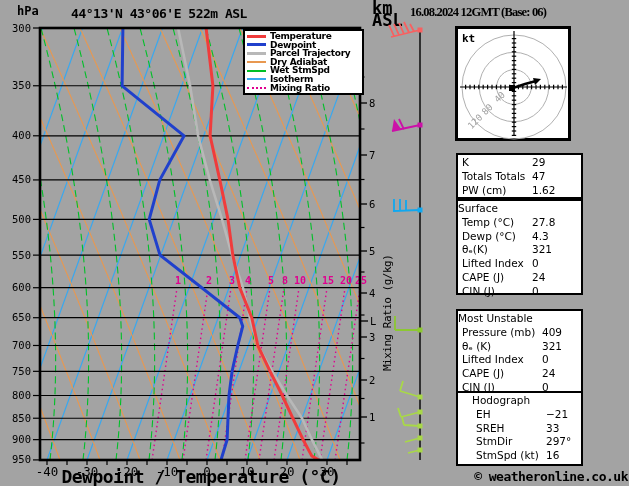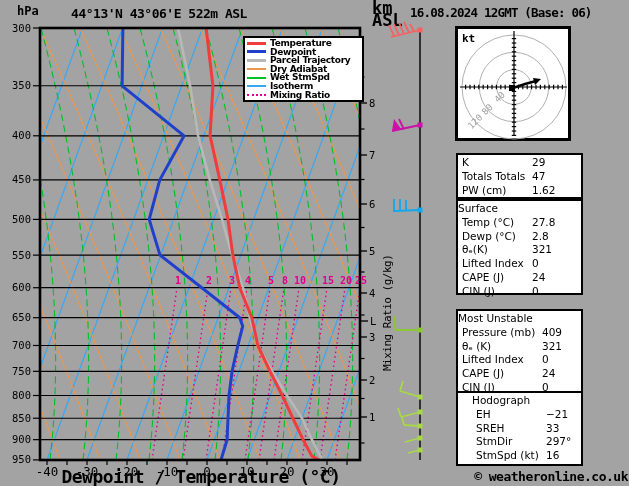--- a/index.html
+++ b/index.html
@@ -2,29 +2,29 @@
 <html><head>
 <meta charset="utf-8">
 <style>
   html,body{margin:0;padding:0;background:#fff;}
   .canvas{position:relative;width:629px;height:486px;background:#a3a3a3;overflow:hidden;
           font-family:"DejaVu Sans Mono",monospace;color:#000;}
   .t{position:absolute;white-space:nowrap;}
   .hpa{left:17px;top:4px;font-size:12px;font-weight:bold;}
   .title{left:54px;top:6px;width:210px;text-align:center;font-size:13px;font-weight:bold;letter-spacing:-0.5px;}
   .kmasl{left:372px;top:2px;font-size:17px;font-weight:bold;line-height:12px;}
-  .date{left:410px;top:5px;font-size:12.5px;font-weight:bold;letter-spacing:-0.8px;}
+  .date{left:410px;top:5px;font-size:12.5px;font-weight:bold;letter-spacing:-0.8px;font-family:Liberation Serif, serif;}
   .xaxis-title{left:40px;top:466px;width:322px;text-align:center;font-size:18px;font-weight:bold;letter-spacing:-0.5px;}
   .mixlabel{left:381px;top:231px;height:140px;font-size:11px;writing-mode:vertical-rl;transform:rotate(180deg);letter-spacing:-0.5px;}
   .footer{right:1px;top:469px;font-size:13px;font-weight:bold;letter-spacing:-0.5px;}
   svg{position:absolute;left:0;top:0;}
   #plot{left:0;top:0;}
   #hodo{left:455px;top:26px;}
   .legend{position:absolute;left:243px;top:29px;width:115px;background:#fff;
-          border:2px solid #000;padding:1px 0 1px 2px;z-index:5;margin-top:7px;}
+          border:2px solid #000;padding:1px 0 1px 2px;z-index:5;}
   .legend-row{display:flex;align-items:center;height:8.6px;}
   .legend-sample{width:19px;margin-right:4px;flex:none;}
   .legend-label{font-family:"DejaVu Sans",sans-serif;font-size:9px;font-weight:bold;letter-spacing:-0.3px;line-height:8.6px;}
   .panel{position:absolute;left:456px;width:127px;border:2px solid #000;background:#fff;
          font-family:"DejaVu Sans",sans-serif;font-size:10.5px;box-sizing:border-box;padding-top:1px;}
   .panel-title{height:13.8px;line-height:13.8px;}
   .panel-row{position:relative;height:13.8px;line-height:13.8px;padding-left:4px;}
   .panel-val{position:absolute;left:74px;top:0;}
   .panel.wide-val .panel-val{left:84px;}
 </style>
@@ -375,21 +375,21 @@
 
   <div id="panels">
       <div class="panel" style="top: 153px; height: 46px;">
         <div class="panel-row"><span>K</span><span class="panel-val">29</span></div>
         <div class="panel-row"><span>Totals Totals</span><span class="panel-val">47</span></div>
         <div class="panel-row"><span>PW (cm)</span><span class="panel-val">1.62</span></div>
       </div>
       <div class="panel" style="top: 199px; height: 96px;">
         <div class="panel-title">Surface</div>
         <div class="panel-row"><span>Temp (°C)</span><span class="panel-val">27.8</span></div>
-        <div class="panel-row"><span>Dewp (°C)</span><span class="panel-val">2.8</span></div>
+        <div class="panel-row"><span>Dewp (°C)</span><span class="panel-val">4.3</span></div>
         <div class="panel-row"><span>θₑ(K)</span><span class="panel-val">321</span></div>
         <div class="panel-row"><span>Lifted Index</span><span class="panel-val">0</span></div>
         <div class="panel-row"><span>CAPE (J)</span><span class="panel-val">24</span></div>
         <div class="panel-row"><span>CIN (J)</span><span class="panel-val">0</span></div>
       </div>
       <div class="panel wide-val" style="top: 309px; height: 96px;">
         <div class="panel-title">Most Unstable</div>
         <div class="panel-row"><span>Pressure (mb)</span><span class="panel-val">409</span></div>
         <div class="panel-row"><span>θₑ (K)</span><span class="panel-val">321</span></div>
         <div class="panel-row"><span>Lifted Index</span><span class="panel-val">0</span></div>

